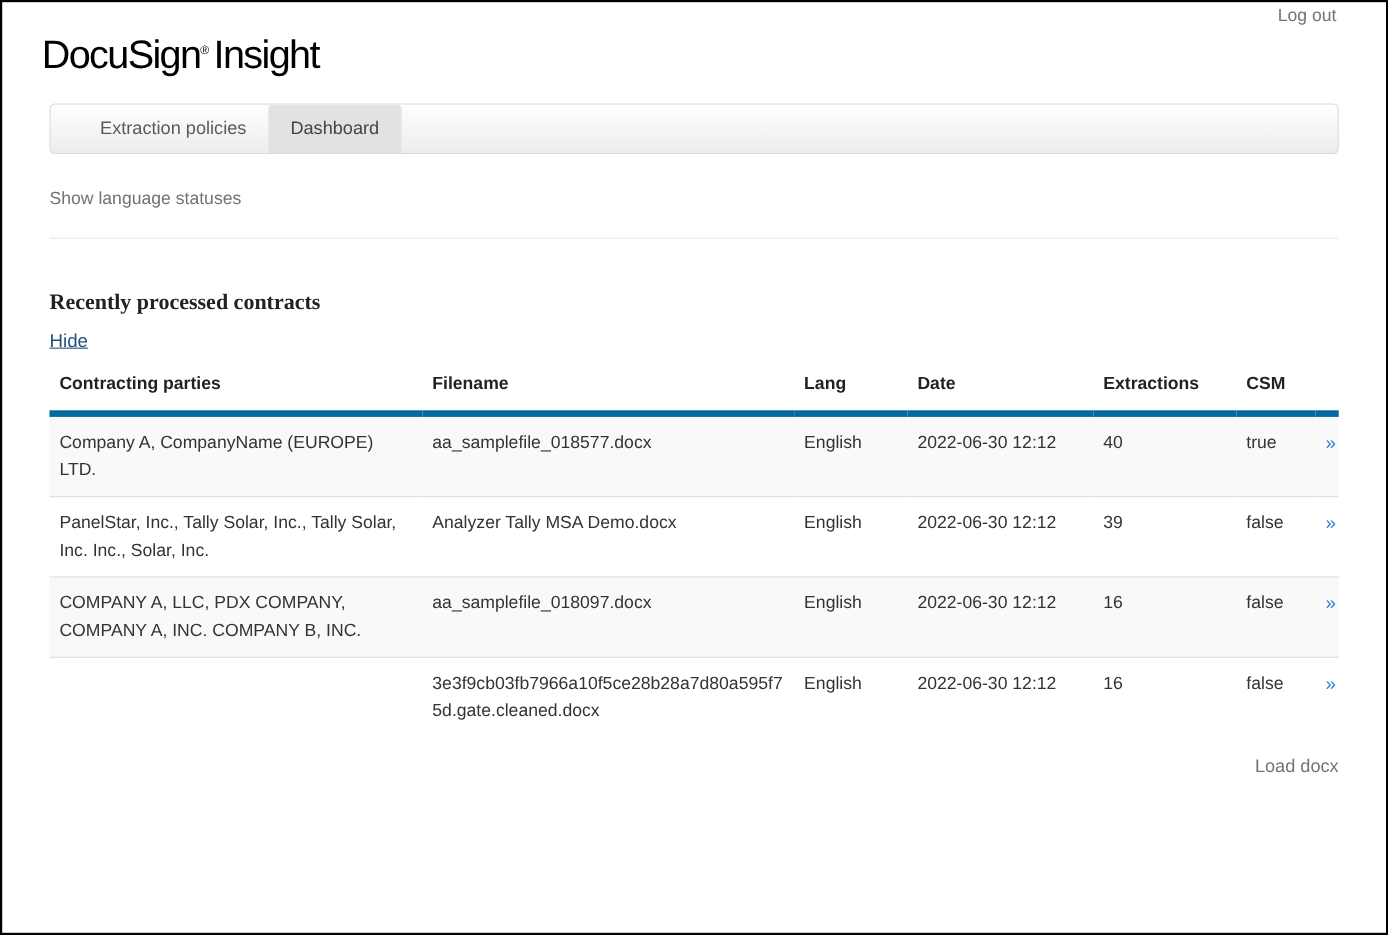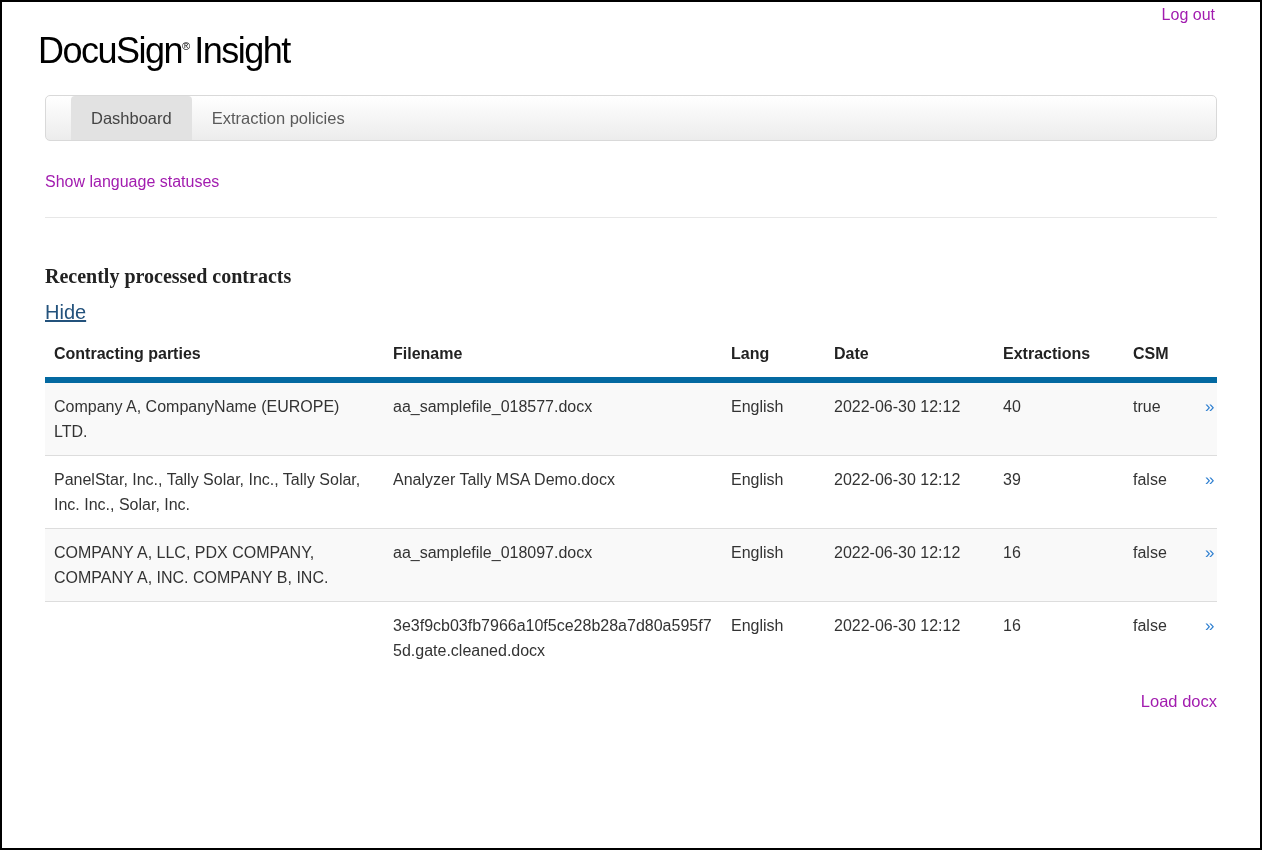--- a/index.html
+++ b/index.html
@@ -14,21 +14,21 @@
   }
   .container { padding: 0 43px; }
 
   
   .topbar {
     padding: 4px 45px 0 0;
     text-align: right;
     font-size: 16px;
   }
   a.blue-link {
-    color: #a21caf;
+    color: #737373;
     text-decoration: none;
     cursor: pointer;
   }
 
   
   .logo {
     margin: 2px 0 0 36px;
     font-size: 36px;
     font-weight: normal;
     color: #000;
@@ -83,21 +83,21 @@
   h2.section-title {
     margin-top: 47px;
     font-size: 20px;
     font-weight: bold;
     color: #222;
     font-family: Liberation Serif, serif;
   }
   a.hide-link {
     display: inline-block;
     margin-top: 13px;
-    font-size: 20px;
+    font-size: 17px;
     color: #23527c;
     text-decoration: underline;
     cursor: pointer;
   }
 
   
   table.contracts {
     margin-top: 10px;
     width: 100%;
     border-collapse: collapse;
@@ -139,22 +139,22 @@
 
 <div class="topbar">
   <a class="blue-link">Log out</a>
 </div>
 
 <div class="logo">
   <span>DocuSign</span><span class="reg">®</span><span>Insight</span>
 </div>
 
 <div class="tabbar">
+  <div class="tab">Extraction policies</div>
   <div class="tab active">Dashboard</div>
-  <div class="tab">Extraction policies</div>
 </div>
 
 <div class="container">
   <a class="blue-link show-lang">Show language statuses</a>
 
   <hr class="divider">
 
   <h2 class="section-title">Recently processed contracts</h2>
 
   <a class="hide-link">Hide</a>

